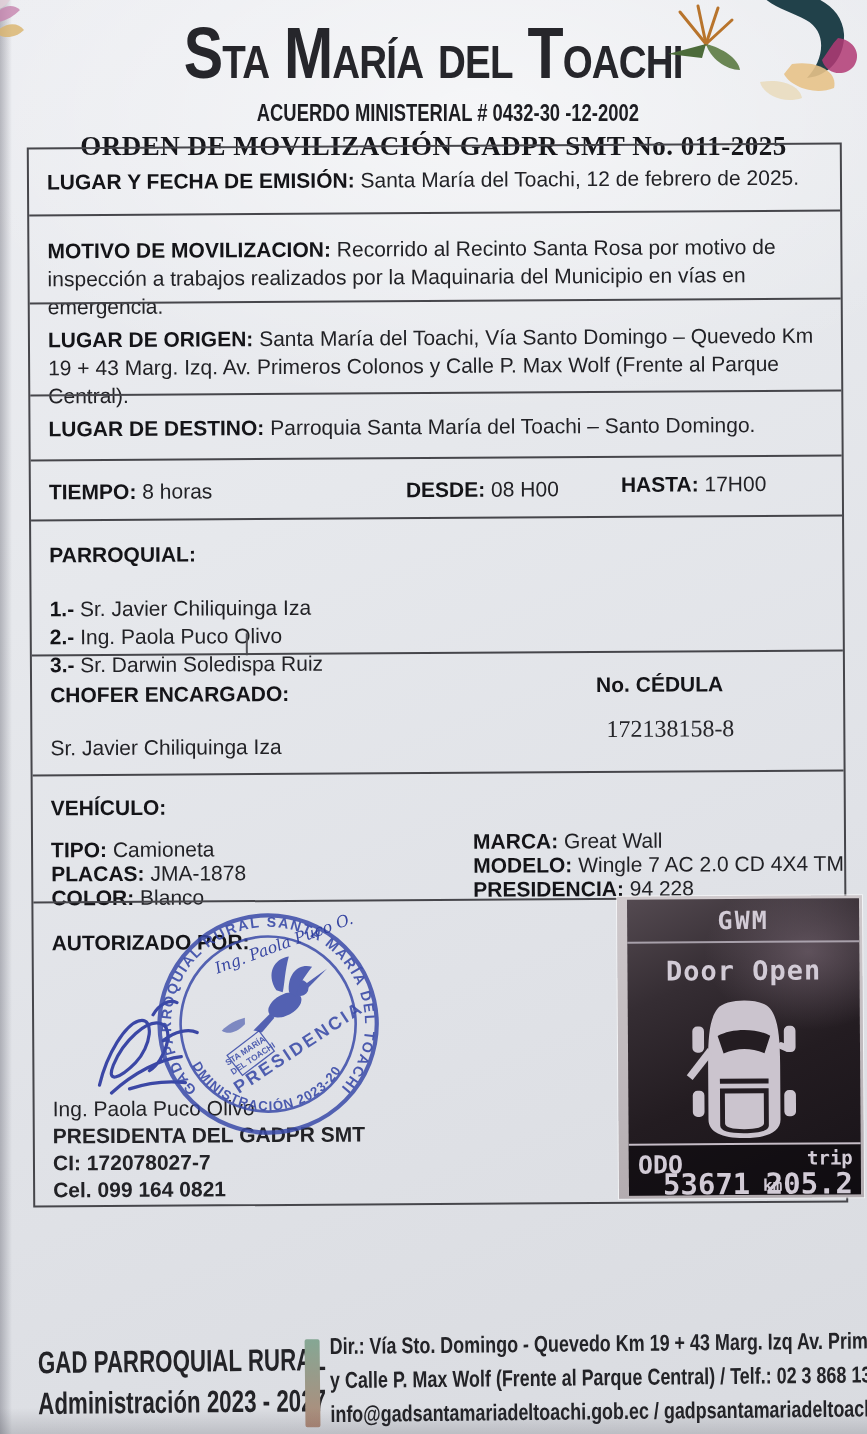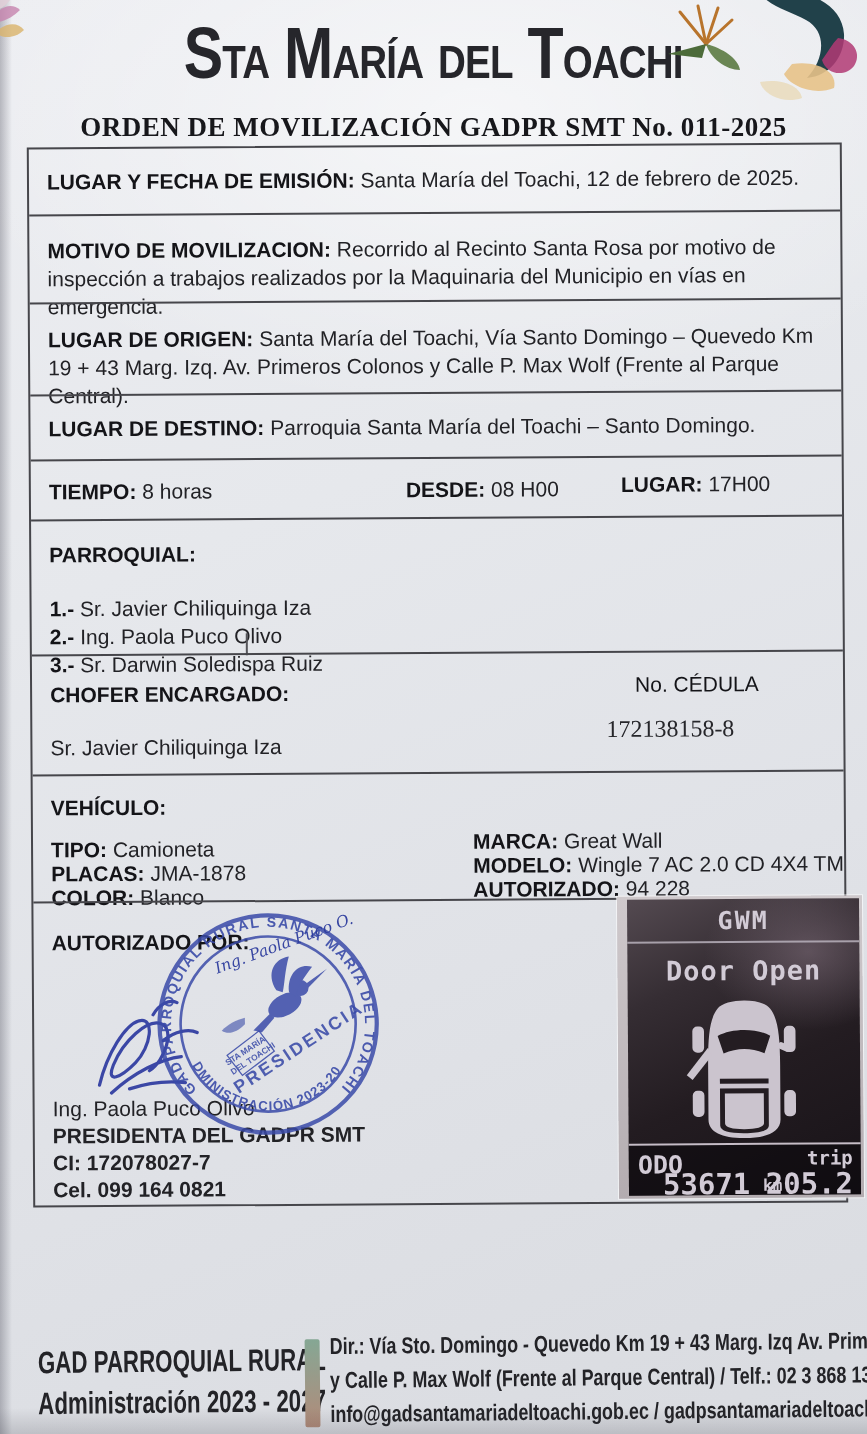--- a/index.html
+++ b/index.html
@@ -62,21 +62,21 @@
   .r-vehiculo { height:127px; }
   .r-autoriza { height:304px; }
 
   .col-desde { position:absolute; left:375px; top:17px; }
   .col-hasta { position:absolute; left:590px; top:13px; }
 
   .delegados-list { margin-top:26px; }
   .cell-divider { position:absolute; left:214px; bottom:-2px; width:2px; height:22px; background:#55555a; }
 
   .chofer-label { position:absolute; left:18px; top:25px; }
-  .cedula-label { position:absolute; left:603px; top:18px; font-weight:normal; color:#141418; }
+  .cedula-label { position:absolute; left:564px; top:18px; font-weight:bold; color:#141418; }
   .chofer-name  { position:absolute; left:18px; top:78px; }
   .cedula-value { position:absolute; left:574px; top:62px; font-family:"Liberation Serif", serif; font-size:24px; color:#26262a; }
 
   .veh-label { position:absolute; left:18px; top:18px; }
   .veh-left  { position:absolute; left:18px; top:62px; line-height:24px; }
   .veh-right { position:absolute; left:440px; top:56px; line-height:24px; }
 
   .autoriza-label { position:absolute; left:18px; top:26px; z-index:2; }
   .autoriza-block { position:absolute; left:18px; top:192px; line-height:27px; z-index:2; }
   .autoriza-block .name { font-weight:normal; }
@@ -151,20 +151,21 @@
         <path d="M64,50 L90,26"></path>
     </g>
     <path d="M64,50 L26,60 L60,64 Z" fill="#4c6b3a"></path>
     <path d="M64,50 C80,54 96,64 98,76 C84,76 68,64 64,50 Z" fill="#5b7a42" opacity=".9"></path>
   </svg>
 
   <div class="hdr">
     <div class="logo-line">
       <span class="logo-word"><span class="logo-big">S</span><span class="logo-small">TA</span></span><span class="logo-word"><span class="logo-big">M</span><span class="logo-small">ARÍA</span></span><span class="logo-word"><span class="logo-big"></span><span class="logo-small">DEL</span></span><span class="logo-word"><span class="logo-big">T</span><span class="logo-small">OACHI</span></span>
     </div>
+    <div class="acuerdo"><span>ACUERDO MINISTERIAL # 0432-30 -12-2002</span></div>
     <div class="orden-title">ORDEN DE MOVILIZACIÓN GADPR SMT No. 011-2025</div>
   </div>
 
   <div class="doc-table">
 
     <div class="row r-emision">
       <span class="lbl">LUGAR Y FECHA DE EMISIÓN:</span>
       <span>Santa María del Toachi, 12 de febrero de 2025.</span>
     </div>
 
@@ -184,21 +185,21 @@
     </div>
 
     <div class="row r-tiempo">
       <span class="lbl">TIEMPO:</span>
       <span>8 horas</span>
       <span class="col-desde">
         <span class="lbl">DESDE:</span>
         <span>08 H00</span>
       </span>
       <span class="col-hasta">
-        <span class="lbl">LUGAR:</span>
+        <span class="lbl">HASTA:</span>
         <span>17H00</span>
       </span>
     </div>
 
     <div class="row r-delegados">
       <span class="lbl">PARROQUIAL:</span>
       <div class="delegados-list">
         <div><span class="lbl">1.-</span> <span>Sr. Javier Chiliquinga Iza</span></div>
         <div><span class="lbl">2.-</span> <span>Ing. Paola Puco Olivo</span></div>
         <div><span class="lbl">3.-</span> <span>Sr. Darwin Soledispa Ruiz</span></div>
@@ -216,21 +217,21 @@
     <div class="row r-vehiculo">
       <span class="lbl veh-label">VEHÍCULO:</span>
       <div class="veh-left">
         <div><span class="lbl">TIPO:</span> <span>Camioneta</span></div>
         <div><span class="lbl">PLACAS:</span> <span>JMA-1878</span></div>
         <div><span class="lbl">COLOR:</span> <span>Blanco</span></div>
       </div>
       <div class="veh-right">
         <div><span class="lbl">MARCA:</span> <span>Great Wall</span></div>
         <div><span class="lbl">MODELO:</span> <span>Wingle 7 AC 2.0 CD 4X4 TM</span></div>
-        <div><span class="lbl">AUTORIZADO:</span> <span>94 228</span></div>
+        <div><span class="lbl">PRESIDENCIA:</span> <span>94 228</span></div>
       </div>
     </div>
 
     <div class="row r-autoriza">
       <span class="lbl autoriza-label">AUTORIZADO POR:</span>
 
       <svg class="signature" viewBox="0 0 185 130">
         <path d="M10,92 C18,60 36,32 50,28 C66,24 62,54 46,70 C32,84 16,92 24,72 C34,48 58,26 72,31 C86,36 76,68 60,78 M22,100 C44,80 72,66 92,64 M64,22 C70,12 80,6 88,10 M74,48 C86,38 100,36 108,40 M40,96 C58,90 78,88 96,90" stroke="#2c3aa0" stroke-width="3.2" fill="none" stroke-linecap="round" opacity=".92"></path>
       </svg>
 

